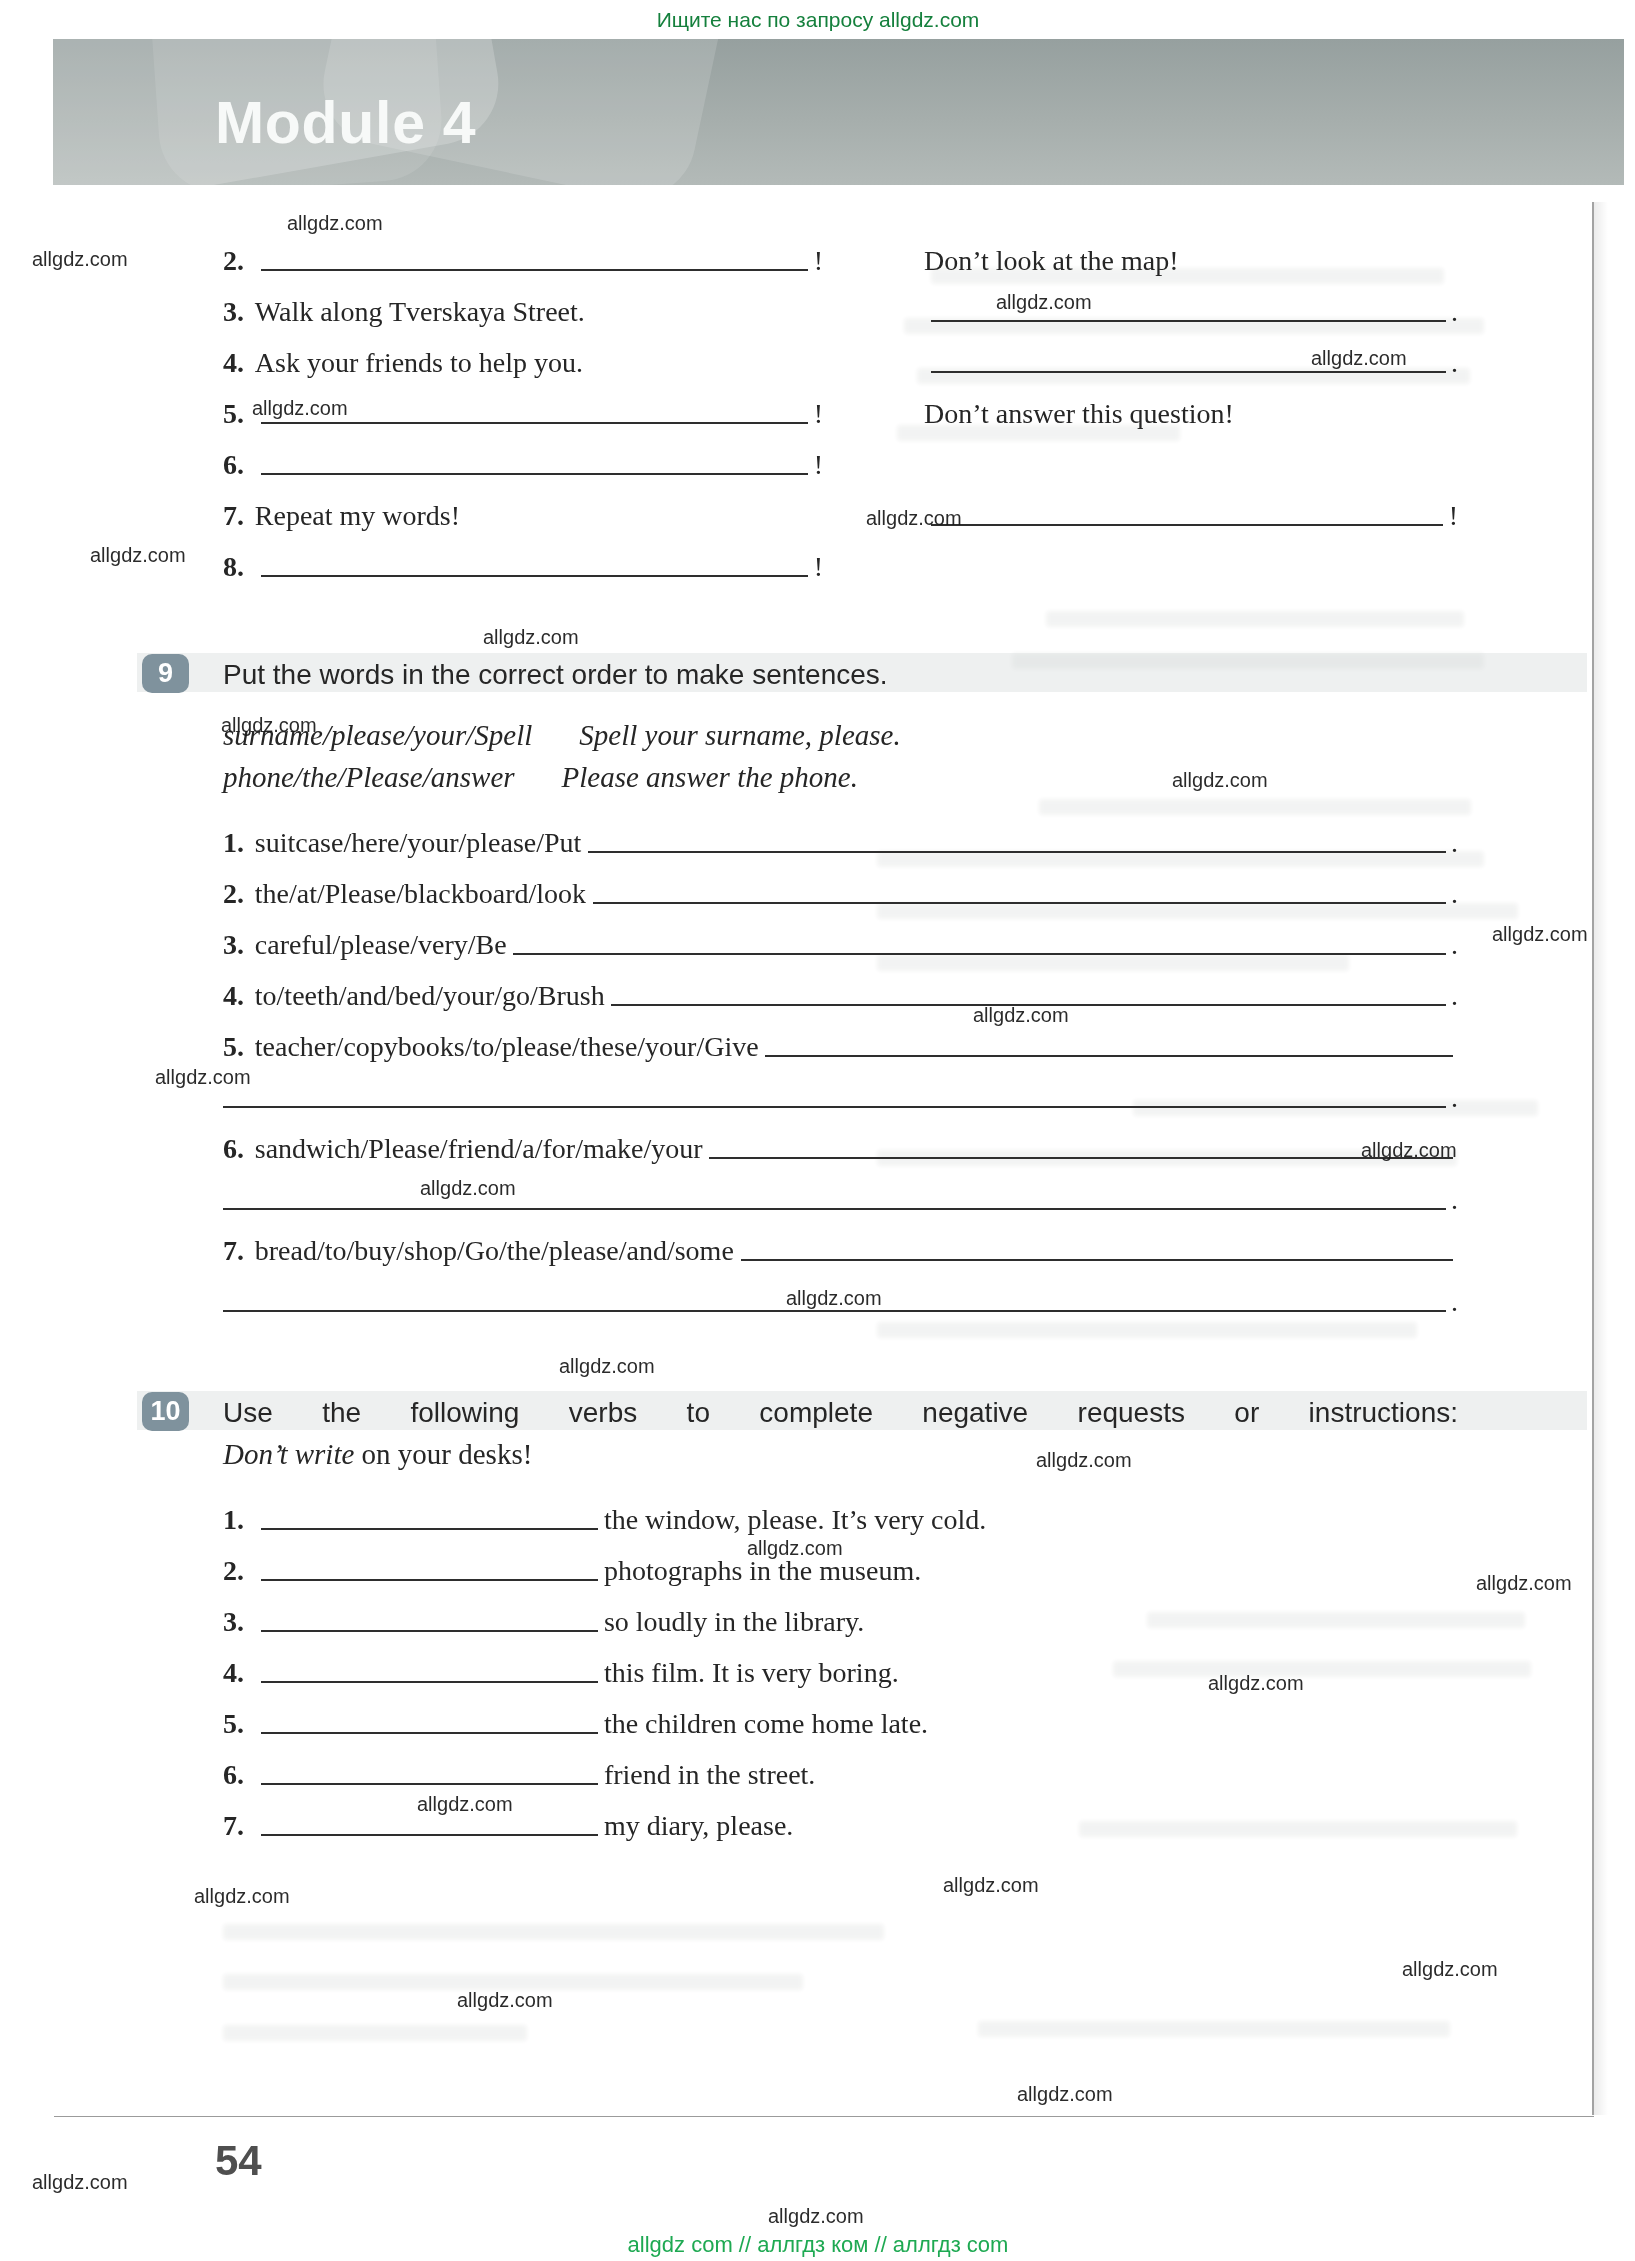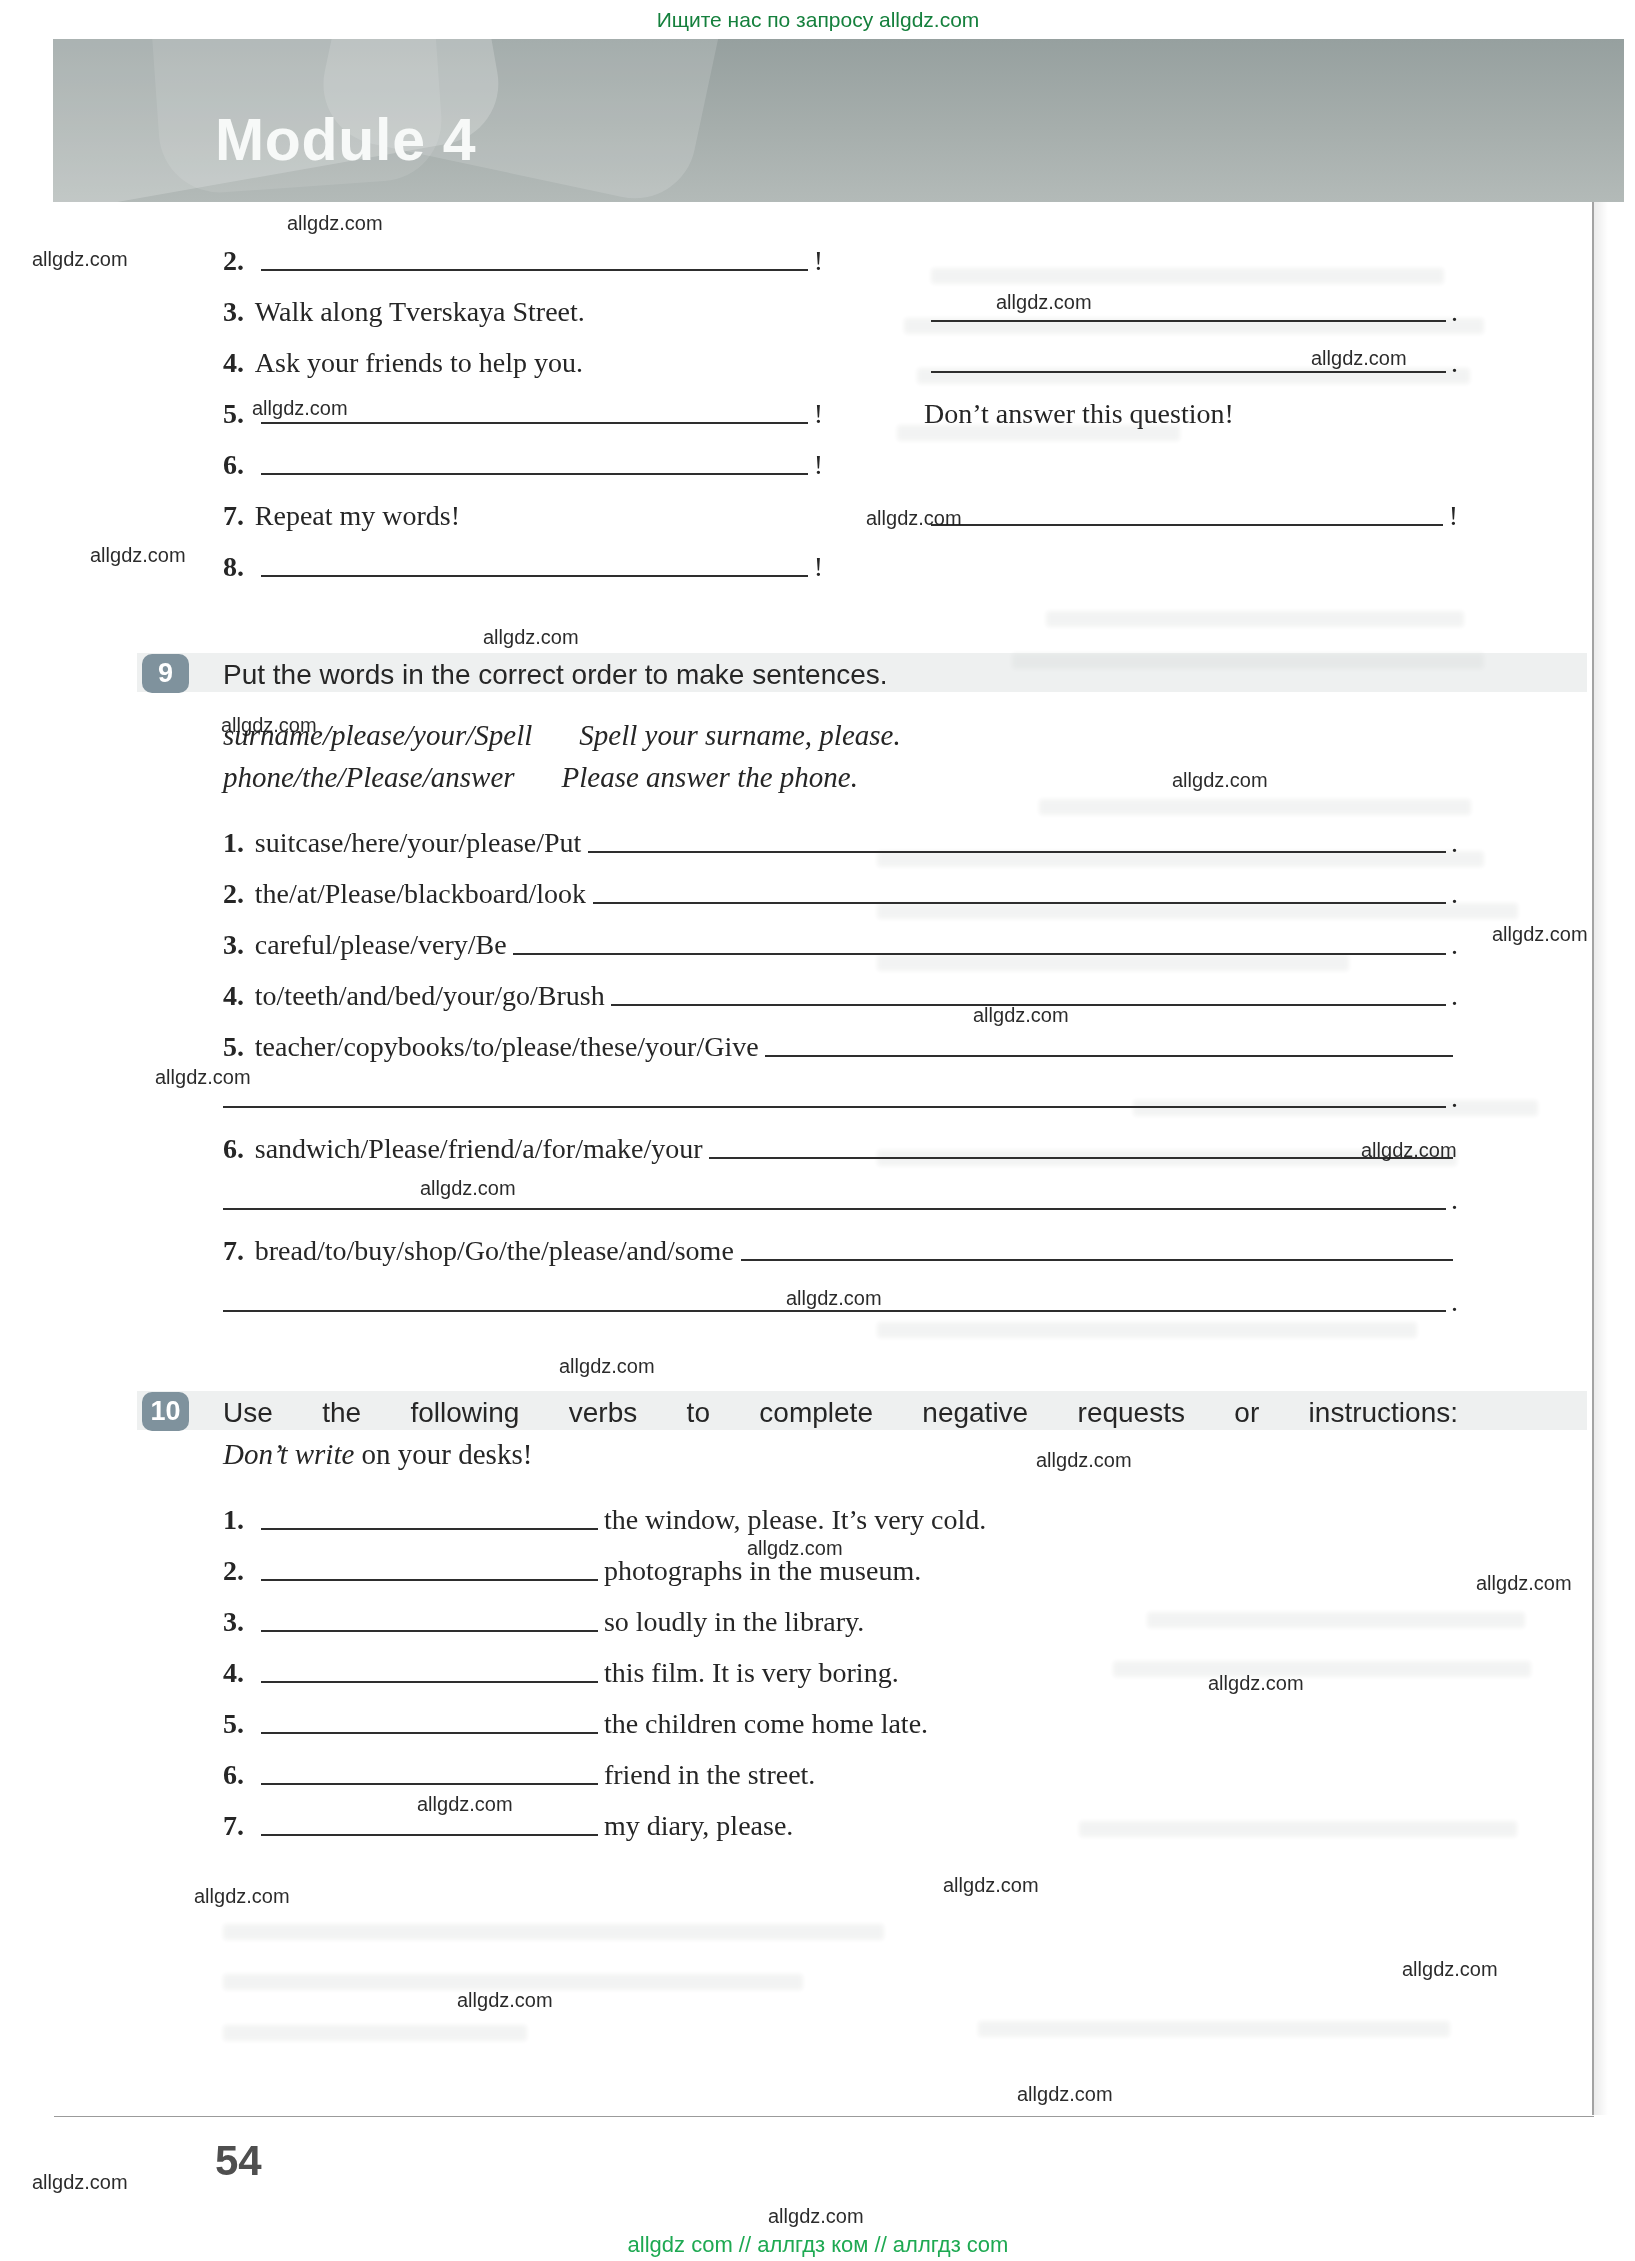--- a/index.html
+++ b/index.html
@@ -5,21 +5,21 @@
   html,body{margin:0;padding:0;background:#ffffff;}
   body{width:1636px;height:2261px;position:relative;font-family:"Liberation Serif",serif;color:#262626;overflow:hidden;}
 
   
   .top-banner{position:absolute;top:8px;left:0;width:100%;text-align:center;
     font-family:"Liberation Sans",sans-serif;font-size:21px;color:#15803d;}
   .bottom-banner{position:absolute;top:2232px;left:0;width:100%;text-align:center;
     font-family:"Liberation Sans",sans-serif;font-size:22px;color:#1ea952;}
 
   
-  .header{position:absolute;left:53px;top:39px;right:12px;height:163px;overflow:hidden;
+  .header{position:absolute;left:53px;top:39px;right:12px;height:146px;overflow:hidden;
     background:linear-gradient(180deg,#96a09f 0%,#a6aeac 55%,#b3bab8 100%);}
   .swoosh{position:absolute;background:rgba(255,255,255,0.20);border-radius:61px;}
   .s1{width:513px;height:310px;left:-81px;top:-169px;transform:rotate(-10deg);}
   .s2{width:378px;height:337px;left:290px;top:-202px;transform:rotate(12deg);background:rgba(255,255,255,0.14);}
   .s3{width:283px;height:256px;left:101px;top:-108px;transform:rotate(-4deg);background:rgba(255,255,255,0.10);}
   .module-title{position:absolute;left:162px;bottom:28px;margin:0;
     font-family:"Liberation Sans",sans-serif;font-weight:bold;font-size:59px;color:#f7f9f8;letter-spacing:0.7px;}
 
   
   .edge-right{position:absolute;left:1592px;top:202px;width:2px;height:1913px;background:#a3a3a3;}
@@ -102,20 +102,23 @@
   <div class="ghost" style="left:978px;top:2021px;width:472px"></div>
   <div class="ghost" style="left:223px;top:2025px;width:304px"></div>
 
   <section class="sect" style="top:226px">
     <div class="row">
       <div class="col-l">
         <span class="num">2.</span>
         <span class="blank"></span>
         <span class="endmark">!</span>
       </div>
+      <div class="col-r">
+          <span>Don’t look at the map!</span>
+        </div>
     </div>
     <div class="row">
       <div class="col-l">
         <span class="num">3.</span>
         <span>Walk along Tverskaya Street.</span>
       </div>
       <div class="col-r">
         <span class="blank"></span>
         <span class="endmark">.</span>
       </div>

